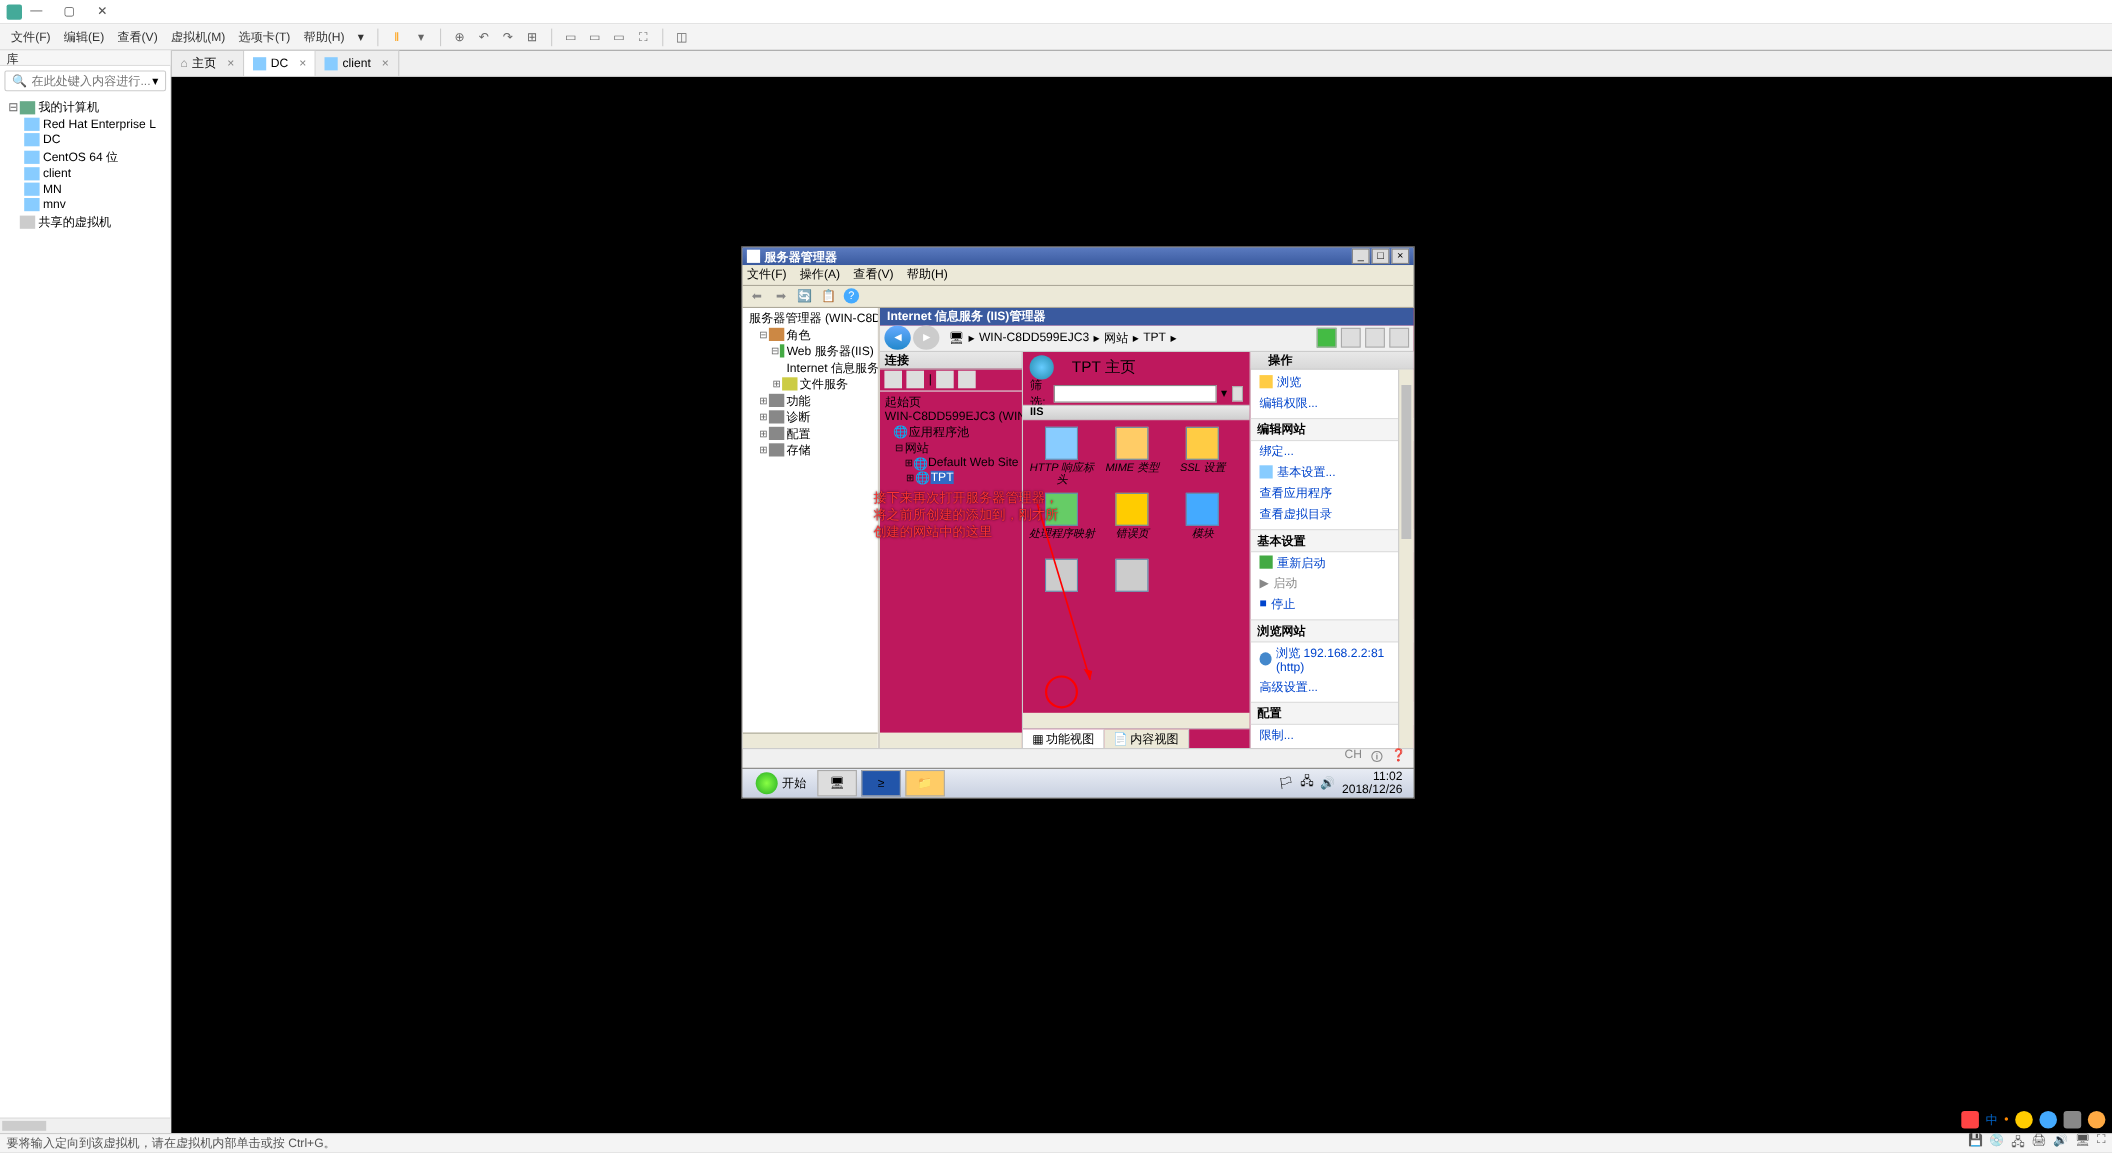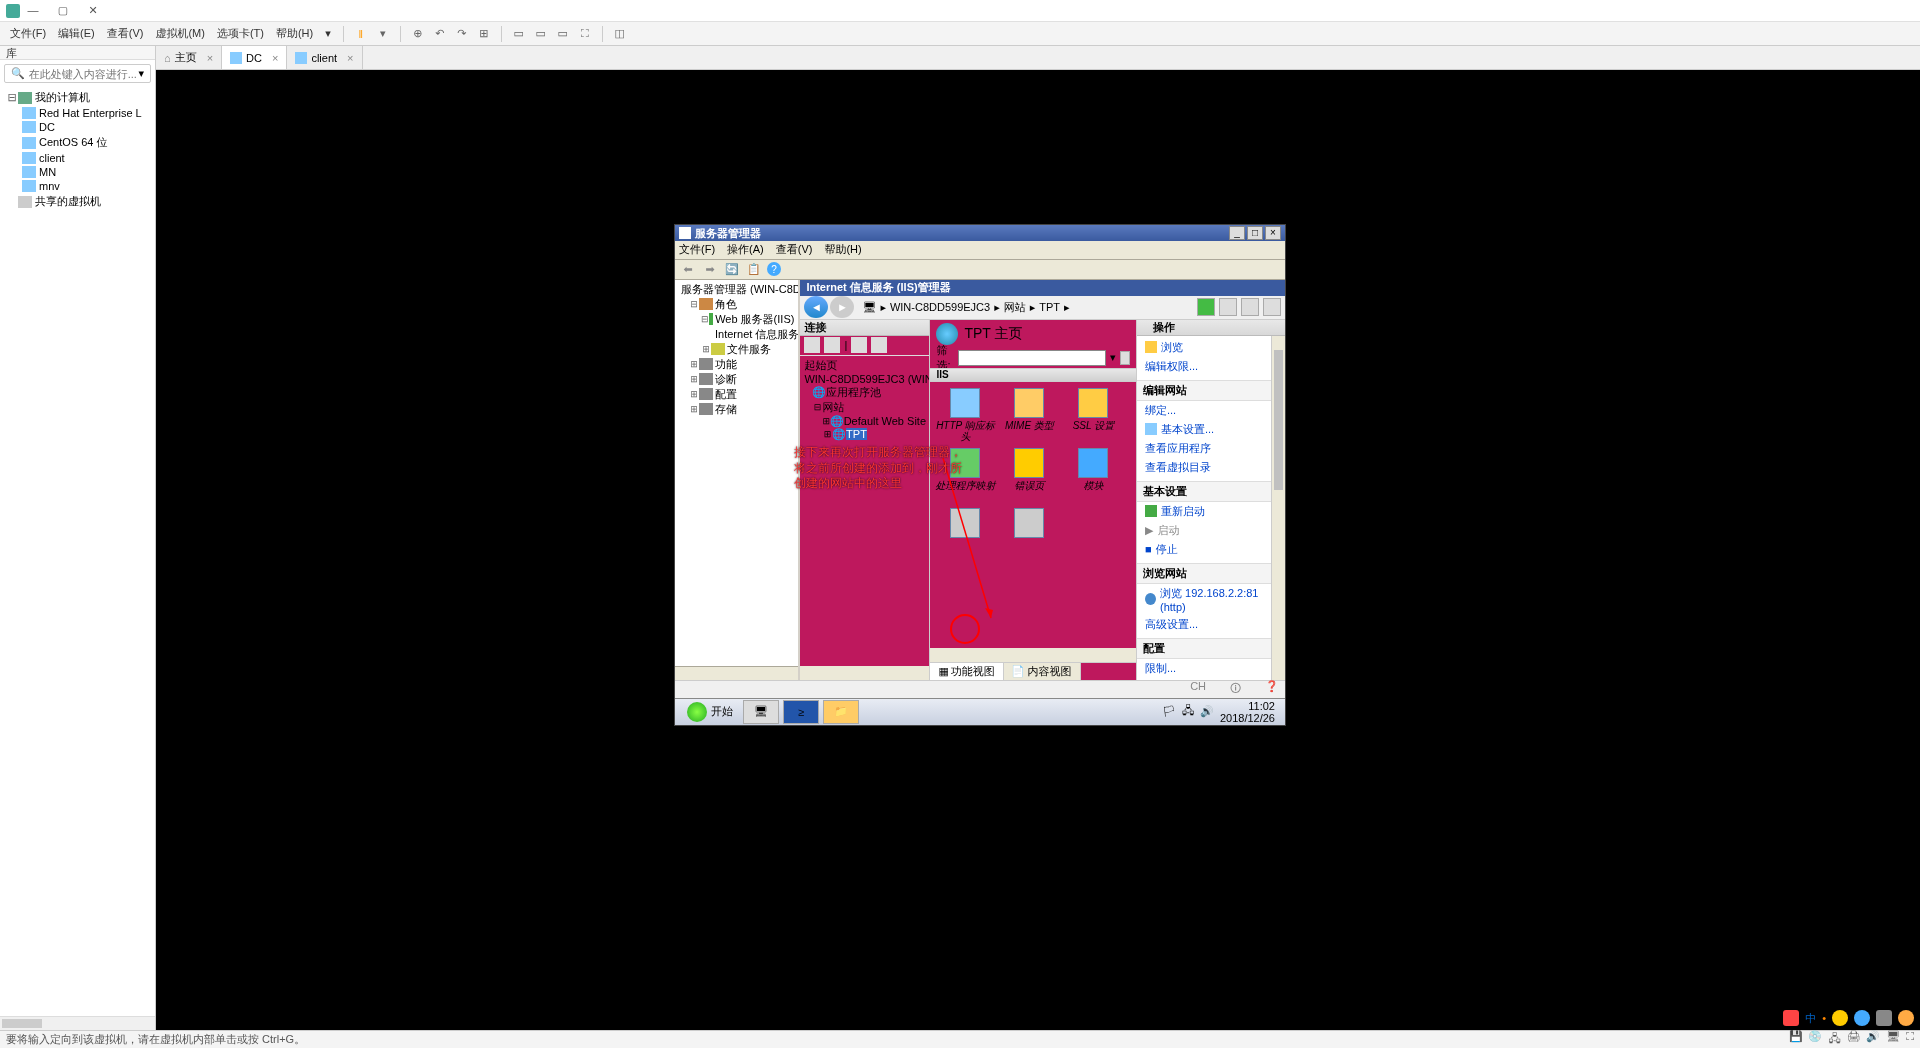--- a/index.html
+++ b/index.html
@@ -92,21 +92,21 @@
 .iis-conn-tb .ctb { width: 16px; height: 16px; display: inline-block; background: #ddd; }
 .iis-conn-tree { flex: 1; padding: 2px; font-size: 11px; overflow: hidden; }
 .iis-conn-tree .cn { display: flex; align-items: center; padding: 0 2px; white-space: nowrap; cursor: pointer; }
 .iis-conn-tree .cn .e { width: 10px; text-align: center; font-size: 9px; }
 .iis-conn-tree .cn.ii1 { padding-left: 10px; }
 .iis-conn-tree .cn.ii2 { padding-left: 20px; }
 .iis-conn-tree .sel { background: #316ac5; color: #fff; }
 .iis-conn-sb { height: 14px; background: #ece9d8; }
 
 .iis-main { flex: 1; display: flex; flex-direction: column; border-right: 1px solid #ccc; }
-.iis-main-hdr { height: 28px; display: flex; align-items: center; padding: 0 6px; gap: 6px; }
+.iis-main-hdr { height: 28px; display: flex; align-items: center; padding: 0 6px; gap: 16px; }
 .iis-main-hdr .globe { width: 22px; height: 22px; border-radius: 50%; background: radial-gradient(#6cf,#28a); }
 .iis-main-hdr .htxt { font-size: 14px; }
 .iis-filter { height: 20px; display: flex; align-items: center; padding: 0 6px; gap: 4px; }
 .iis-filter input { flex: 1; border: 1px solid #888; height: 16px; padding: 0 2px; }
 .iis-filter .ftb { width: 14px; height: 14px; background: #ddd; border: 1px solid #aaa; }
 .iis-grp { height: 14px; background: linear-gradient(#e8e8e8,#d0d0d0); padding: 0 6px; font-size: 10px; font-weight: bold; border-top: 1px solid #ccc; border-bottom: 1px solid #ccc; }
 .iis-icons { flex: 1; padding: 4px; display: flex; flex-wrap: wrap; gap: 2px; align-content: flex-start; overflow: hidden; position: relative; }
 .iis-icon { width: 62px; height: 58px; display: flex; flex-direction: column; align-items: center; justify-content: flex-start; cursor: pointer; padding-top: 2px; }
 .iis-icon .ico { width: 30px; height: 30px; background: #8cf; border: 1px solid #68a; }
 .iis-icon .lbl { font-size: 10px; text-align: center; line-height: 1.1; margin-top: 2px; font-style: italic; }
@@ -130,21 +130,21 @@
 
 .win-taskbar { height: 30px; background: linear-gradient(#e8ecf4,#c8d0e0); display: flex; align-items: center; padding: 0 4px; border-top: 1px solid #888; }
 .win-taskbar .start { display: flex; align-items: center; gap: 4px; padding: 2px 8px; cursor: pointer; }
 .win-taskbar .start .orb { width: 20px; height: 20px; border-radius: 50%; background: radial-gradient(#8f4,#2a2); }
 .win-taskbar .tapp { width: 36px; height: 24px; margin: 0 2px; background: #ddd; border: 1px solid #aaa; cursor: pointer; display: flex; align-items: center; justify-content: center; }
 .win-taskbar .tray { margin-left: auto; display: flex; align-items: center; gap: 6px; padding: 0 6px; }
 .win-taskbar .clock { text-align: right; line-height: 1.1; font-size: 10px; }
 
 
 .guest-sb { height: 18px; background: #f0f0f0; border-top: 1px solid #ccc; display: flex; align-items: center; padding: 0 6px; }
-.guest-sb .rt { margin-left: auto; display: flex; gap: 24px; color: #888; }
+.guest-sb .rt { margin-left: auto; display: flex; gap: 8px; color: #888; }
 
 
 .anno { position: absolute; left: 638px; top: 375px; color: #ff3333; font-size: 12px; line-height: 1.3; z-index: 5; text-shadow: 0 0 2px #000; }
 
 
 .host-status { height: 18px; background: #f4f4f4; border-top: 1px solid #ccc; display: flex; align-items: center; padding: 0 6px; color: #555; }
 
 
 .float-icons { position: absolute; right: 6px; bottom: 22px; display: flex; gap: 6px; align-items: center; }
 .float-icons .fi { width: 16px; height: 16px; border-radius: 3px; }

